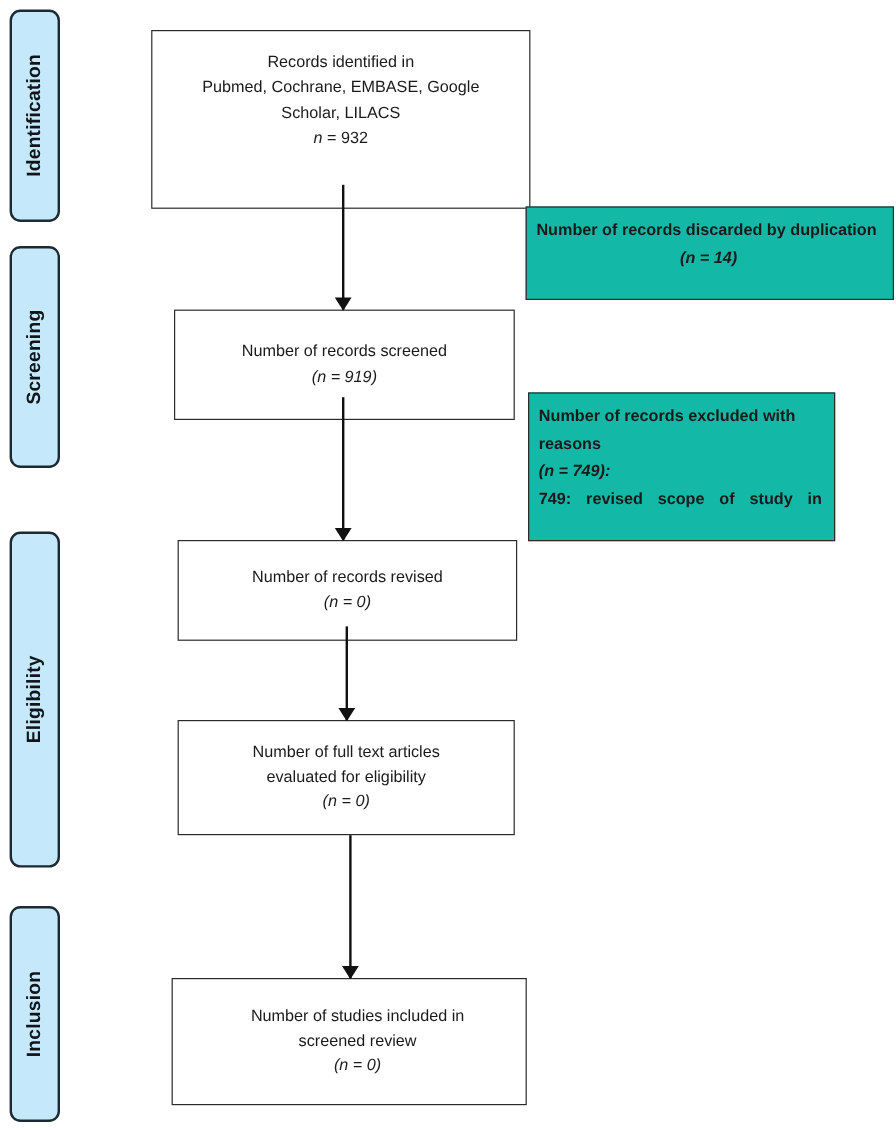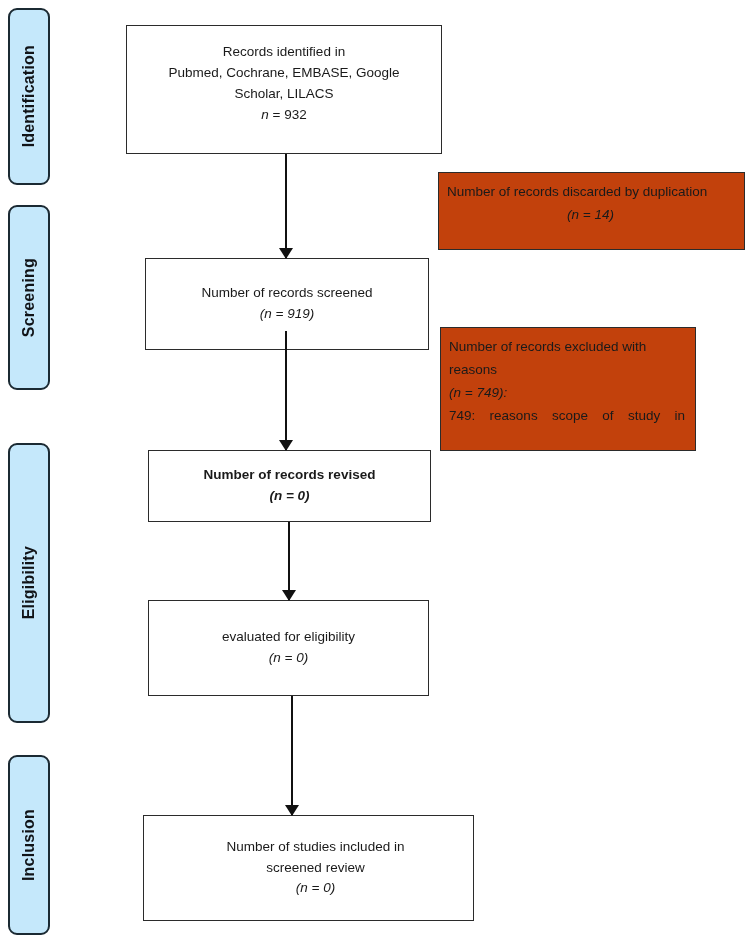--- a/index.html
+++ b/index.html
@@ -64,33 +64,34 @@
     justify-content: center;
     padding: 6px 10px;
   }
   .flow-box .line {
     font-size: 13.5px;
     line-height: 1.55;
     text-align: center;
     white-space: nowrap;
   }
 
-  #box-identified { left: 126px; top: 25px;  width: 316px; height: 129px; justify-content: flex-start; padding-top: 16px; }
+  #box-identified { left: 126px; top: 25px;  width: 316px; height: 149px; justify-content: flex-start; padding-top: 16px; }
   #box-screened   { left: 145px; top: 258px; width: 284px; height: 92px; }
-  #box-revised    { left: 148px; top: 450px; width: 283px; height: 72px; font-weight: bold; }
+  #box-revised    { left: 148px; top: 450px; width: 283px; height: 84px; }
   #box-fulltext   { left: 148px; top: 600px; width: 281px; height: 96px; }
-  #box-included   { left: 143px; top: 815px; width: 331px; height: 106px; padding-left: 24px; }
+  #box-included   { left: 143px; top: 815px; width: 296px; height: 106px; padding-left: 24px; }
 
   
   .side-box {
     position: absolute;
     border: 1.6px solid #2b2b2b;
-    background: #c2410c;
+    background: #14b8a6;
     box-sizing: border-box;
     padding: 8px 10px 8px 8px;
+    font-weight: bold;
   }
   .side-box .sline {
     font-size: 13.5px;
     line-height: 1.7;
     text-align: left;
   }
   .side-box .sline.center { text-align: center; }
   .side-box .sline.justify-mid {
     text-align: justify;
     text-align-last: justify;
@@ -156,39 +157,40 @@
     <div class="line">Number of records screened</div>
     <div class="line nitalic">(n = 919)</div>
   </div>
 
   <div class="flow-box" id="box-revised">
     <div class="line">Number of records revised</div>
     <div class="line nitalic">(n = 0)</div>
   </div>
 
   <div class="flow-box" id="box-fulltext">
+    <div class="line">Number of full text articles</div>
     <div class="line">evaluated for eligibility</div>
     <div class="line nitalic">(n = 0)</div>
   </div>
 
   <div class="flow-box" id="box-included">
     <div class="line">Number of studies included in</div>
     <div class="line">screened review</div>
     <div class="line nitalic">(n = 0)</div>
   </div>
 
   <div class="side-box" id="box-duplicates">
     <div class="sline">Number of records discarded by duplication</div>
     <div class="sline center nitalic">(n = 14)</div>
   </div>
 
   <div class="side-box" id="box-excluded">
     <div class="sline">Number of records excluded with reasons</div>
     <div class="sline nitalic">(n = 749):</div>
-    <div class="sline justify-mid">749: reasons scope of study in</div>
+    <div class="sline justify-mid">749: revised scope of study in</div>
   </div>
 
   <div class="arrow" id="arrow-1"></div>
   <div class="arrow" id="arrow-2"></div>
   <div class="arrow" id="arrow-3"></div>
   <div class="arrow" id="arrow-4"></div>
 
 </div>
 
 </body></html>

